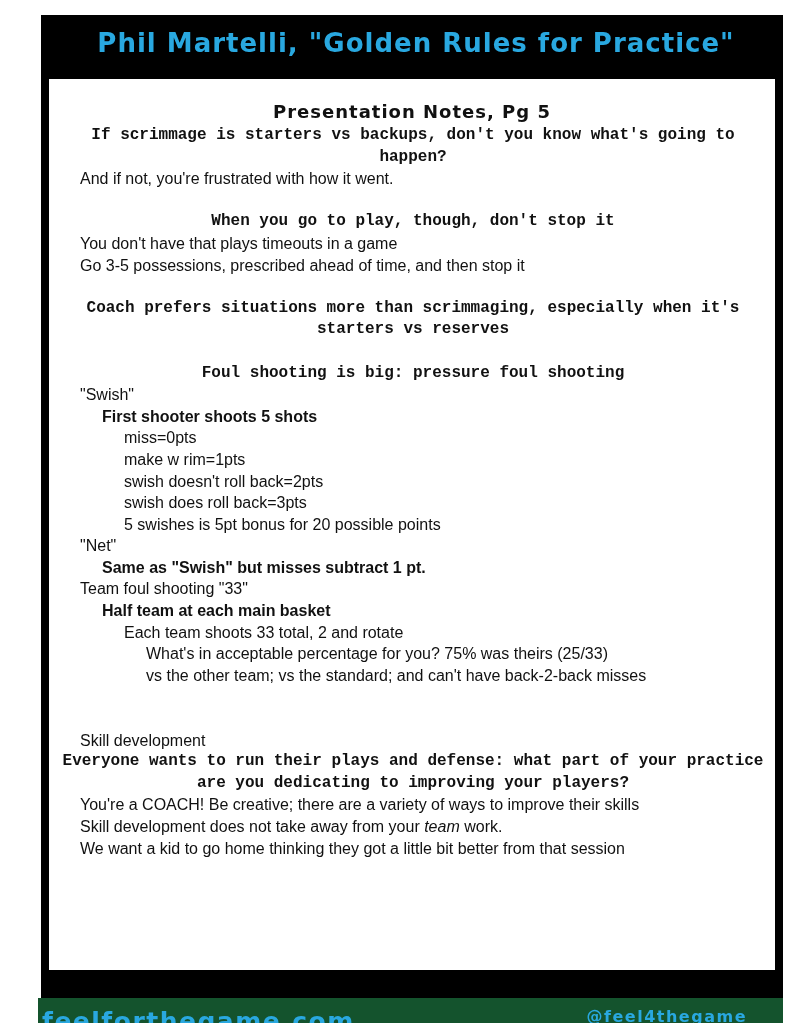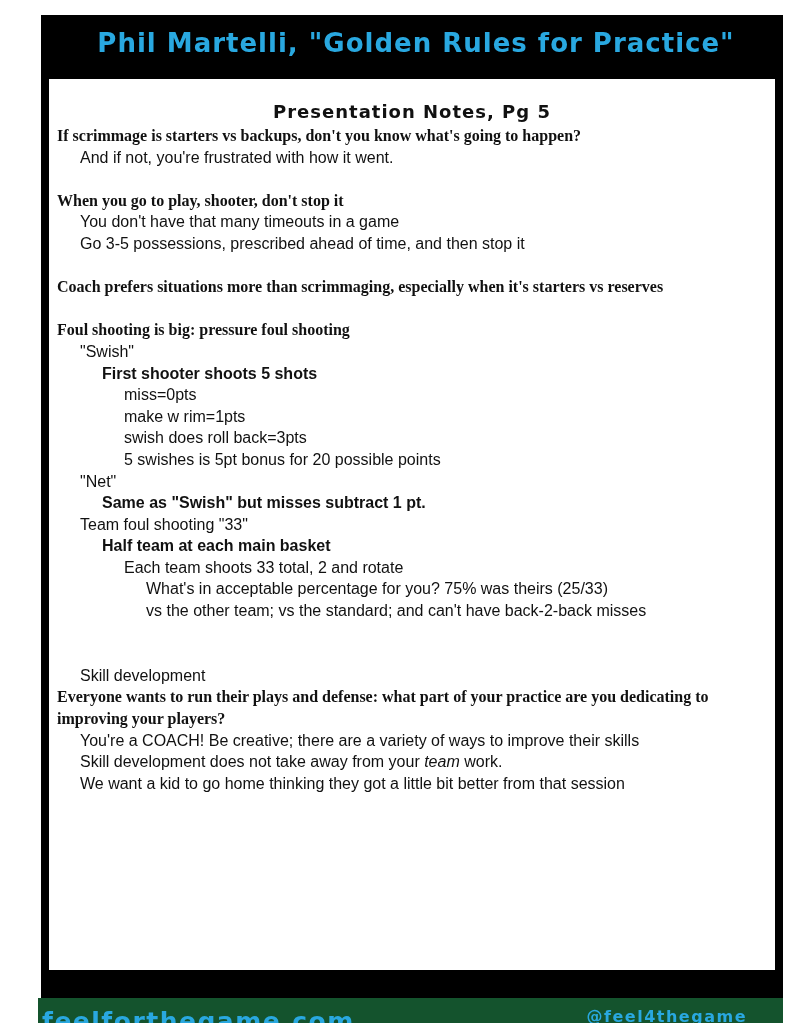--- a/index.html
+++ b/index.html
@@ -5,21 +5,21 @@
   html, body { margin: 0; padding: 0; background: #ffffff; }
   body { width: 790px; height: 1023px; position: relative; overflow: hidden; font-family: "DejaVu Sans", sans-serif; }
   .frame { position: absolute; left: 41px; top: 15px; width: 742px; height: 1008px; background: #000; }
   .header { position: absolute; left: 49px; top: 15px; width: 734px; height: 64px; background: #000; }
   .title { position: absolute; left: 0; right: 0; top: 13px; text-align: center; color: #29a8e0; font-family: "DejaVu Sans", sans-serif; font-weight: bold; font-size: 26px; letter-spacing: 1px; }
   .sheet { position: absolute; left: 49px; top: 79px; width: 726px; height: 891px; background: #fff; }
   .subtitle { position: absolute; left: 0; right: 0; top: 22px; text-align: center; font-family: "DejaVu Sans", sans-serif; font-weight: bold; font-size: 18px; letter-spacing: 1px; color: #111; }
   .content { position: absolute; left: 8px; top: 46px; right: 6px; font-family: "Liberation Sans", sans-serif; font-size: 16px; color: #111; }
   .line { line-height: 21.6px; white-space: nowrap; }
   .line.wrap { white-space: normal; }
-  .h { font-weight: bold; font-family: Liberation Serif, serif; }
+  .h { font-weight: bold; font-family: Liberation Mono, monospace; text-align: center; }
   .l1 { padding-left: 23px; }
   .l2 { padding-left: 45px; font-weight: bold; }
   .l3 { padding-left: 67px; }
   .l4 { padding-left: 89px; }
   .gap { height: 21.6px; }
   .footer { position: absolute; left: 38px; top: 970px; width: 745px; height: 53px; background: #14532d; margin-top: 28px; }
   .footer-left { position: absolute; left: 4px; top: 9px; color: #29a8e0; font-family: "DejaVu Sans", sans-serif; font-weight: bold; font-size: 25px; letter-spacing: 1.5px; }
   .footer-right { position: absolute; right: 36px; top: 9px; color: #29a8e0; font-family: "DejaVu Sans", sans-serif; font-weight: bold; font-size: 16px; letter-spacing: 1.5px; }
   em { font-style: italic; text-align: center; }
 </style>
@@ -33,35 +33,36 @@
 
 <div class="sheet">
   <div class="subtitle">Presentation Notes, Pg 5</div>
   <div class="content" id="content">
       <div>
         <div class="line wrap h">If scrimmage is starters vs backups, don't you know what's going to happen?</div>
         <div class="line l1">And if not, you're frustrated with how it went.</div>
       </div>
       <div class="gap"></div>
       <div>
-        <div class="line wrap h">When you go to play, shooter, don't stop it</div>
-        <div class="line l1">You don't have that many timeouts in a game</div>
+        <div class="line wrap h">When you go to play, though, don't stop it</div>
+        <div class="line l1">You don't have that plays timeouts in a game</div>
         <div class="line l1">Go 3-5 possessions, prescribed ahead of time, and then stop it</div>
       </div>
       <div class="gap"></div>
       <div>
         <div class="line wrap h">Coach prefers situations more than scrimmaging, especially when it's starters vs reserves</div>
       </div>
       <div class="gap"></div>
       <div>
         <div class="line wrap h">Foul shooting is big:  pressure foul shooting</div>
         <div class="line l1">"Swish"</div>
         <div class="line l2">First shooter shoots 5 shots</div>
         <div class="line l3">miss=0pts</div>
         <div class="line l3">make w rim=1pts</div>
+        <div class="line l3">swish doesn't roll back=2pts</div>
         <div class="line l3">swish does roll back=3pts</div>
         <div class="line l3">5 swishes is 5pt bonus for 20 possible points</div>
         <div class="line l1">"Net"</div>
         <div class="line l2">Same as "Swish" but misses subtract 1 pt.</div>
         <div class="line l1">Team foul shooting "33"</div>
         <div class="line l2">Half team at each main basket</div>
         <div class="line l3">Each team shoots 33 total, 2 and rotate</div>
         <div class="line l4">What's in acceptable percentage for you?  75% was theirs  (25/33)</div>
         <div class="line l4">vs the other team; vs the standard; and can't have back-2-back misses</div>
       </div>

